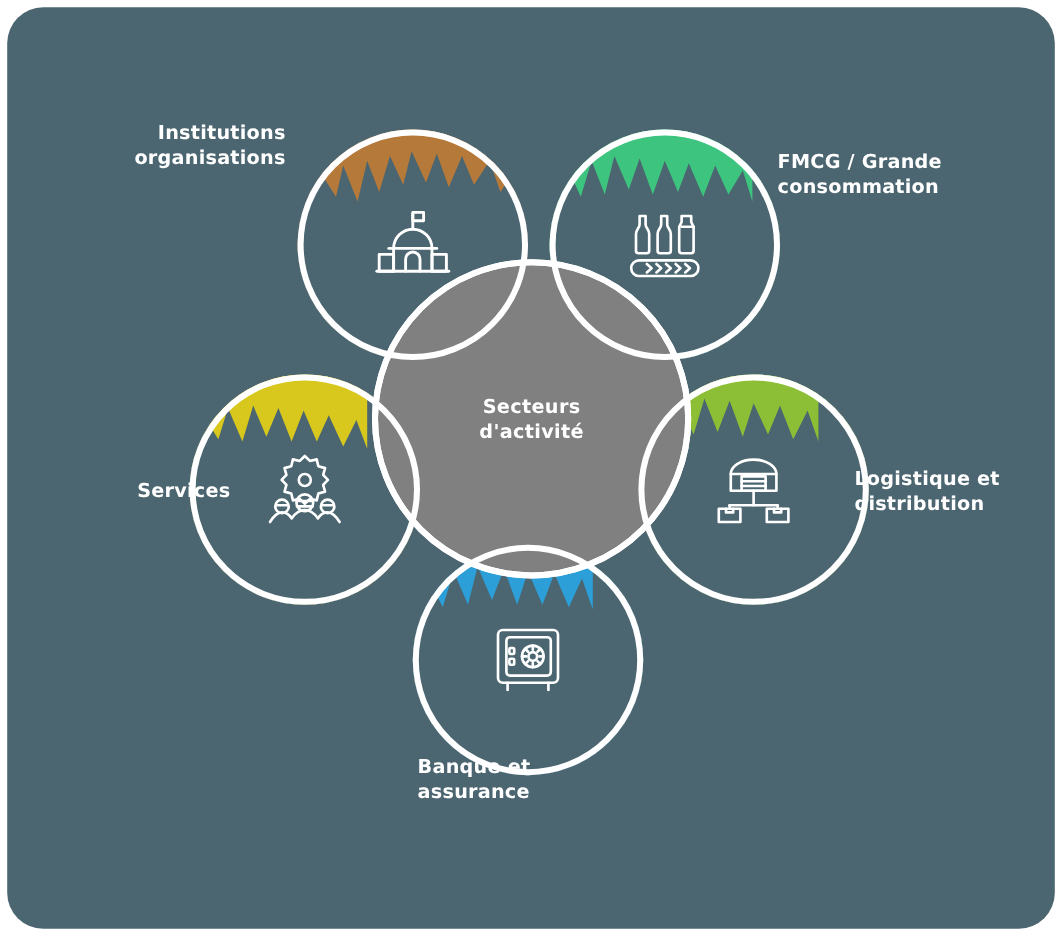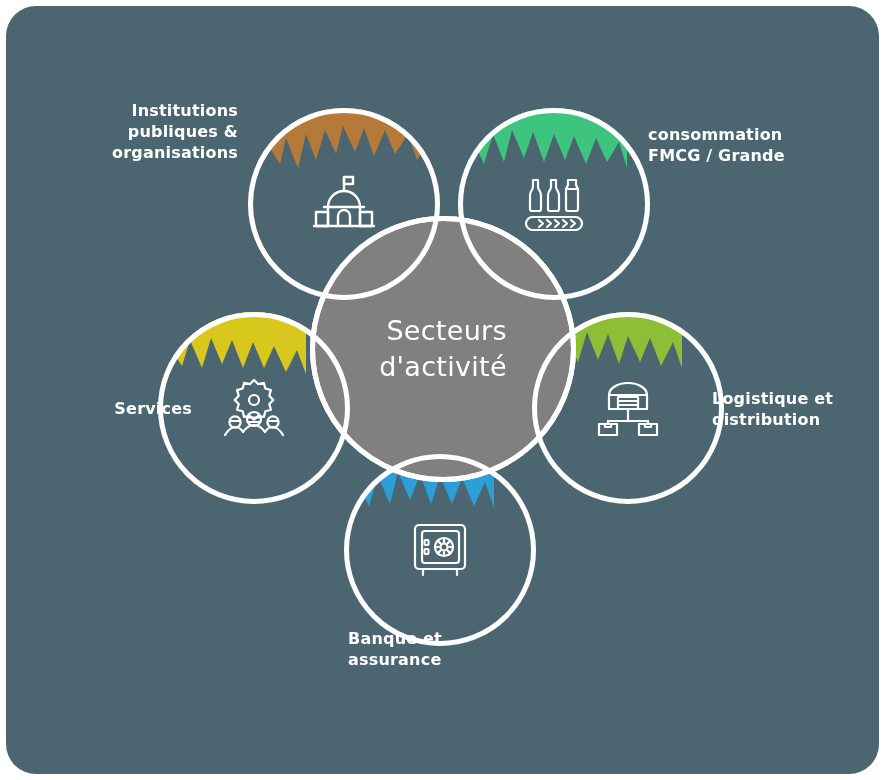--- a/index.html
+++ b/index.html
@@ -91,24 +91,24 @@
     border: 5px solid #ffffff;
     box-sizing: border-box;
     background: #808080;
     z-index: 2;
     display: flex;
     align-items: center;
     justify-content: center;
   }
   #hub-text {
     color: #ffffff;
-    font-size: 27px;
-    font-weight: normal;
+    font-size: 16px;
+    font-weight: bold;
     line-height: 1.32;
-    text-align: right;
+    text-align: center;
     letter-spacing: .3px;
     position: relative;
     z-index: 3;
   }
   #hub-text span { display: block; white-space: pre; }
 
   
   #rings {
     position: absolute;
     left: 0; top: 0;
@@ -295,27 +295,26 @@
       <circle cx="554" cy="204" r="93.5"></circle>
       <circle cx="628" cy="408" r="93.5"></circle>
       <circle cx="440" cy="550" r="93.5"></circle>
       <circle cx="254" cy="408" r="93.5"></circle>
       <circle cx="443" cy="349" r="130.5"></circle>
     </g>
   </svg>
 
   <div class="label" id="label-institutions">
     <span>Institutions</span>
-    <span>publiques &amp;</span>
     <span>organisations</span>
   </div>
 
   <div class="label" id="label-fmcg">
+    <span>FMCG / Grande</span>
     <span>consommation</span>
-    <span>FMCG / Grande</span>
   </div>
 
   <div class="label" id="label-logistique">
     <span>Logistique et</span>
     <span>distribution</span>
   </div>
 
   <div class="label" id="label-banque">
     <span>Banque et</span>
     <span>assurance</span>

